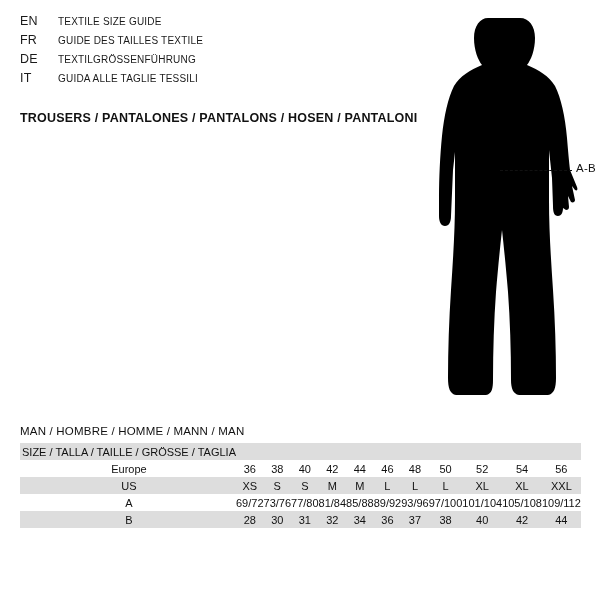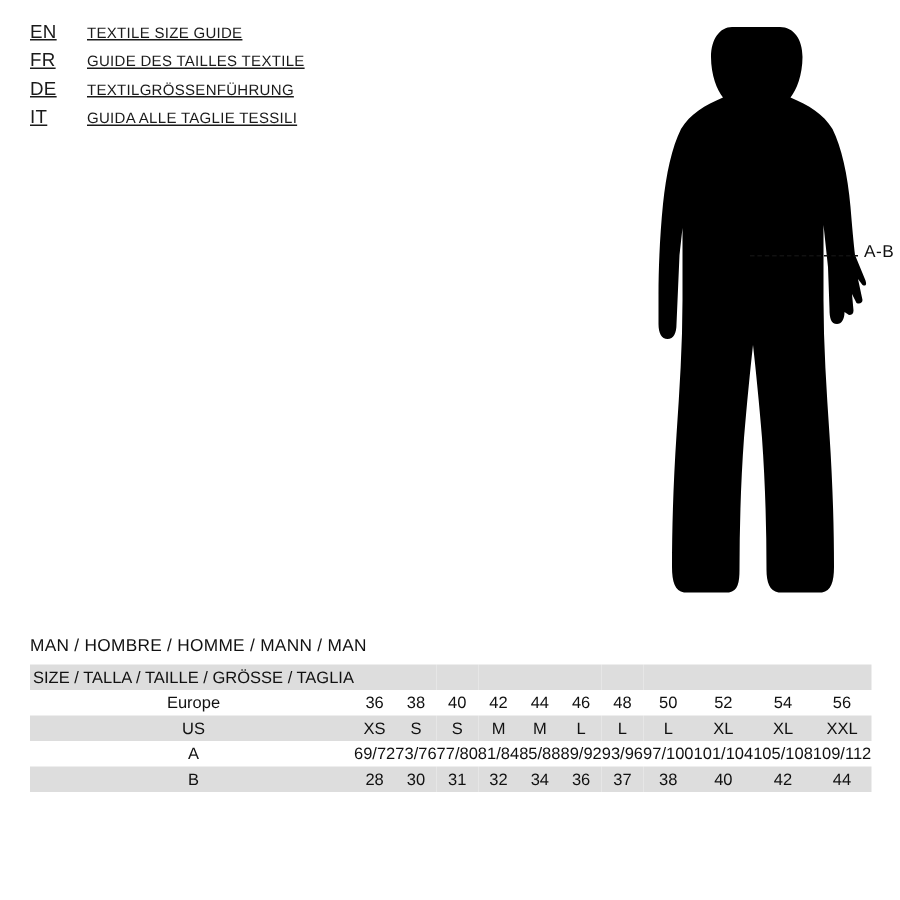--- a/index.html
+++ b/index.html
@@ -20,21 +20,20 @@
     width: 600px;
     height: 600px;
   }
 
   
   .lang-block {
     position: absolute;
     left: 20px;
     top: 14px;
     width: 380px;
-    text-decoration: underline;
   }
   .lang-row {
     display: flex;
     align-items: baseline;
     height: 19px;
   }
   .lang-code {
     width: 38px;
     font-size: 12.5px;
     letter-spacing: 0.2px;
@@ -158,20 +157,21 @@
     <div class="lang-row">
       <span class="lang-code">DE</span>
       <span class="lang-text">TEXTILGRÖSSENFÜHRUNG</span>
     </div>
     <div class="lang-row">
       <span class="lang-code">IT</span>
       <span class="lang-text">GUIDA ALLE TAGLIE TESSILI</span>
     </div>
   </div>
 
+  <div class="section-title">TROUSERS / PANTALONES / PANTALONS / HOSEN / PANTALONI</div>
 
   <div class="figure-wrap">
     <svg class="figure-svg" width="170" height="400" viewBox="0 0 170 400">
       <path fill="#000000" d="
         M 68 8
         C 60 8, 54 16, 54 28
         C 54 40, 58 50, 62 55
         C 50 60, 40 66, 34 76
         C 28 88, 24 106, 22 126
         C 20 146, 19 168, 19 186

